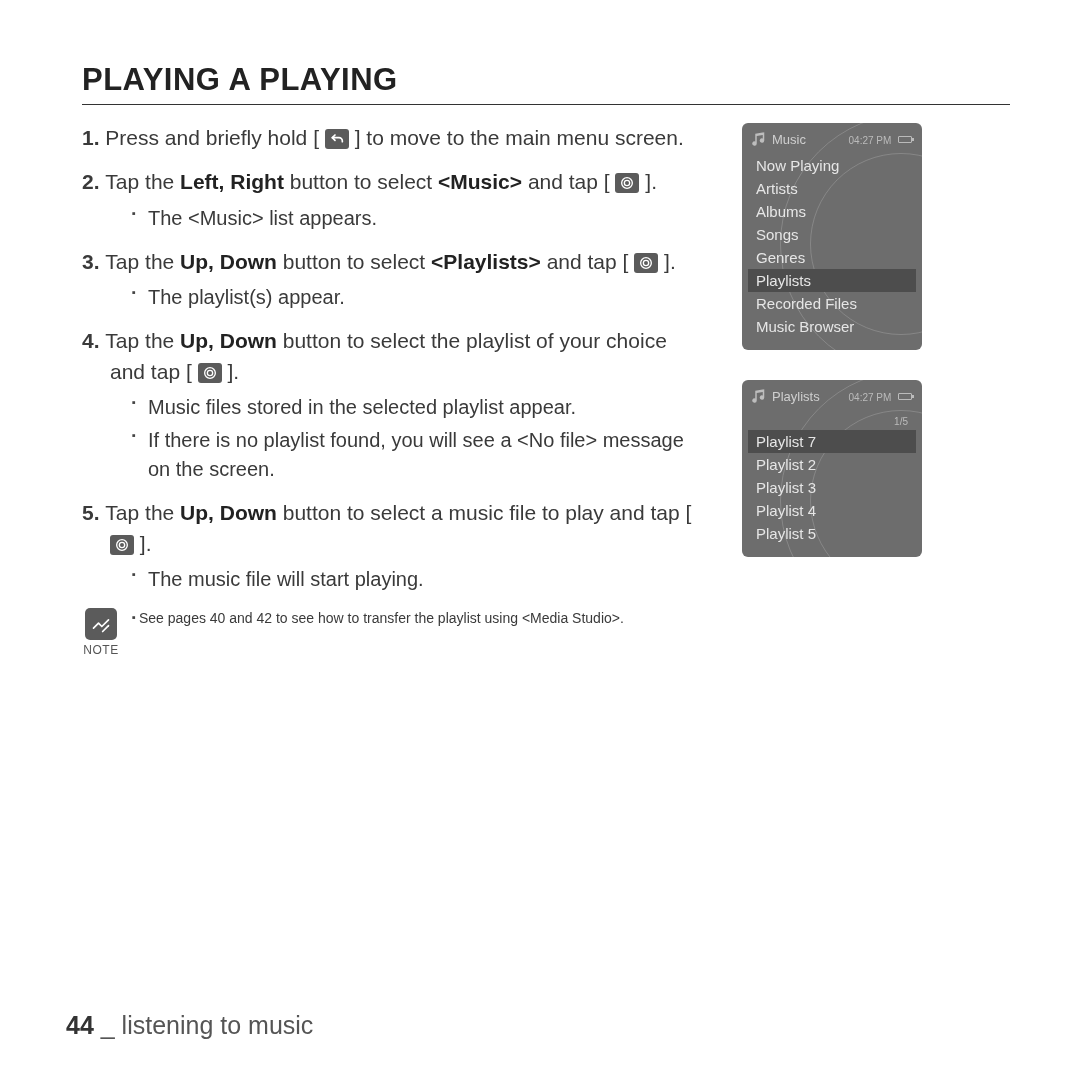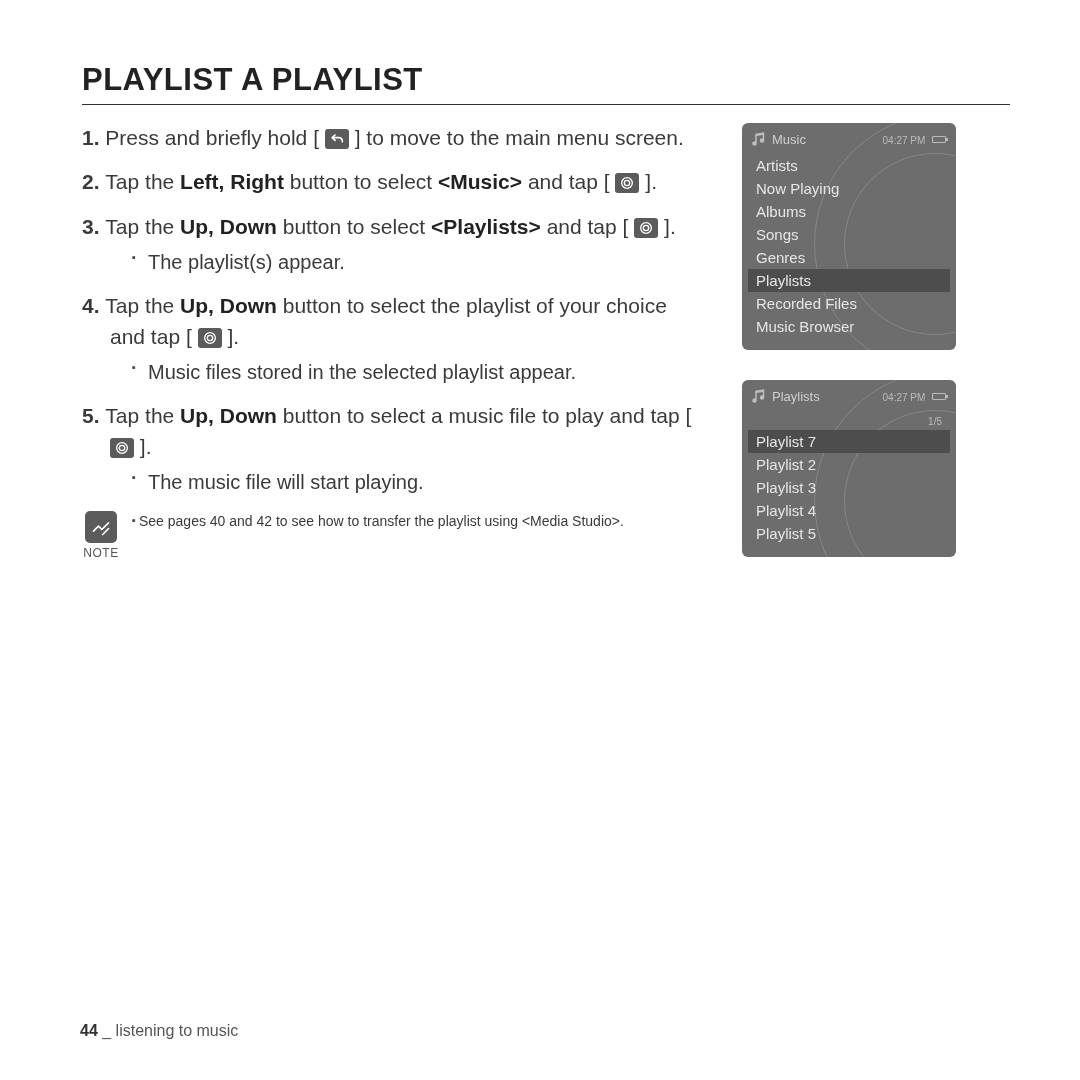--- a/index.html
+++ b/index.html
@@ -114,21 +114,21 @@
     vertical-align: 2px;
     color: #444;
   }
   .device-col {
     flex: 0 0 230px;
     display: flex;
     flex-direction: column;
     gap: 30px;
   }
   .device {
-    width: 214px;
+    width: 180px;
     background: #6d6d6d;
     border-radius: 6px;
     padding: 5px 6px 12px 6px;
     color: #ddd;
     font-size: 15px;
     overflow: hidden;
     position: relative;
   }
   .device .circles {
     position: absolute; inset: 0; pointer-events: none;
@@ -165,33 +165,33 @@
     color: #e6e6e6;
     position: relative;
     z-index: 1;
   }
   .dev-list .row.sel {
     background: #4d4d4d;
   }
   .counter { font-size: 10px; color:#bbb; }
   .footer {
     position: absolute;
-    left: 80px;
+    left: 66px;
     bottom: 40px;
-    font-size: 16px;
+    font-size: 25px;
     color: #555;
     margin-top: 16px;
   }
   .footer .pnum { font-weight: bold; color:#333; }
 </style>
 </head>
 <body>
 
 <div class="page">
-  <h1 class="title">PLAYLIST A PLAYLIST</h1>
+  <h1 class="title">PLAYING A PLAYING</h1>
 
   <div class="content">
     <div class="text-col">
       <ol class="steps">
 
         <li>
           <span>Press and briefly hold [</span>
           <span class="inline-icon">
             <svg viewBox="0 0 24 24" width="16" height="16" fill="none" stroke="#fff" stroke-width="2.5" stroke-linecap="round" stroke-linejoin="round">
                 <path d="M9 14l-4-4 4-4"></path>
@@ -207,20 +207,23 @@
           <span> button to select </span>
           <b>&lt;Music&gt;</b>
           <span> and tap [</span>
           <span class="inline-icon">
             <svg viewBox="0 0 24 24" width="16" height="16" fill="none" stroke="#fff" stroke-width="2">
                 <circle cx="12" cy="12" r="8"></circle>
                 <circle cx="12" cy="12" r="4"></circle>
               </svg>
           </span>
           <span>].</span>
+          <ul class="sub">
+            <li>The &lt;Music&gt; list appears.</li>
+          </ul>
         </li>
 
         <li>
           <span>Tap the </span>
           <b>Up, Down</b>
           <span> button to select </span>
           <b>&lt;Playlists&gt;</b>
           <span> and tap [</span>
           <span class="inline-icon">
             <svg viewBox="0 0 24 24" width="16" height="16" fill="none" stroke="#fff" stroke-width="2">
@@ -240,20 +243,21 @@
           <span> button to select the playlist of your choice and tap [</span>
           <span class="inline-icon">
             <svg viewBox="0 0 24 24" width="16" height="16" fill="none" stroke="#fff" stroke-width="2">
                 <circle cx="12" cy="12" r="8"></circle>
                 <circle cx="12" cy="12" r="4"></circle>
               </svg>
           </span>
           <span>].</span>
           <ul class="sub">
             <li>Music files stored in the selected playlist appear.</li>
+            <li>If there is no playlist found, you will see a &lt;No file&gt; message on the screen.</li>
           </ul>
         </li>
 
         <li>
           <span>Tap the </span>
           <b>Up, Down</b>
           <span> button to select a music file to play and tap [</span>
           <span class="inline-icon">
             <svg viewBox="0 0 24 24" width="16" height="16" fill="none" stroke="#fff" stroke-width="2">
                 <circle cx="12" cy="12" r="8"></circle>
@@ -293,22 +297,22 @@
                 </svg>
             </span>
             <span>Music</span>
           </span>
           <span>
             <span class="time">04:27 PM</span>
             <span class="bat"></span>
           </span>
         </div>
         <div class="dev-list" id="dev1-list">
+            <div class="row">Now Playing</div>
             <div class="row">Artists</div>
-            <div class="row">Now Playing</div>
             <div class="row">Albums</div>
             <div class="row">Songs</div>
             <div class="row">Genres</div>
             <div class="row sel">Playlists</div>
             <div class="row">Recorded Files</div>
             <div class="row">Music Browser</div>
           </div>
       </div>
 
       <div class="device">

